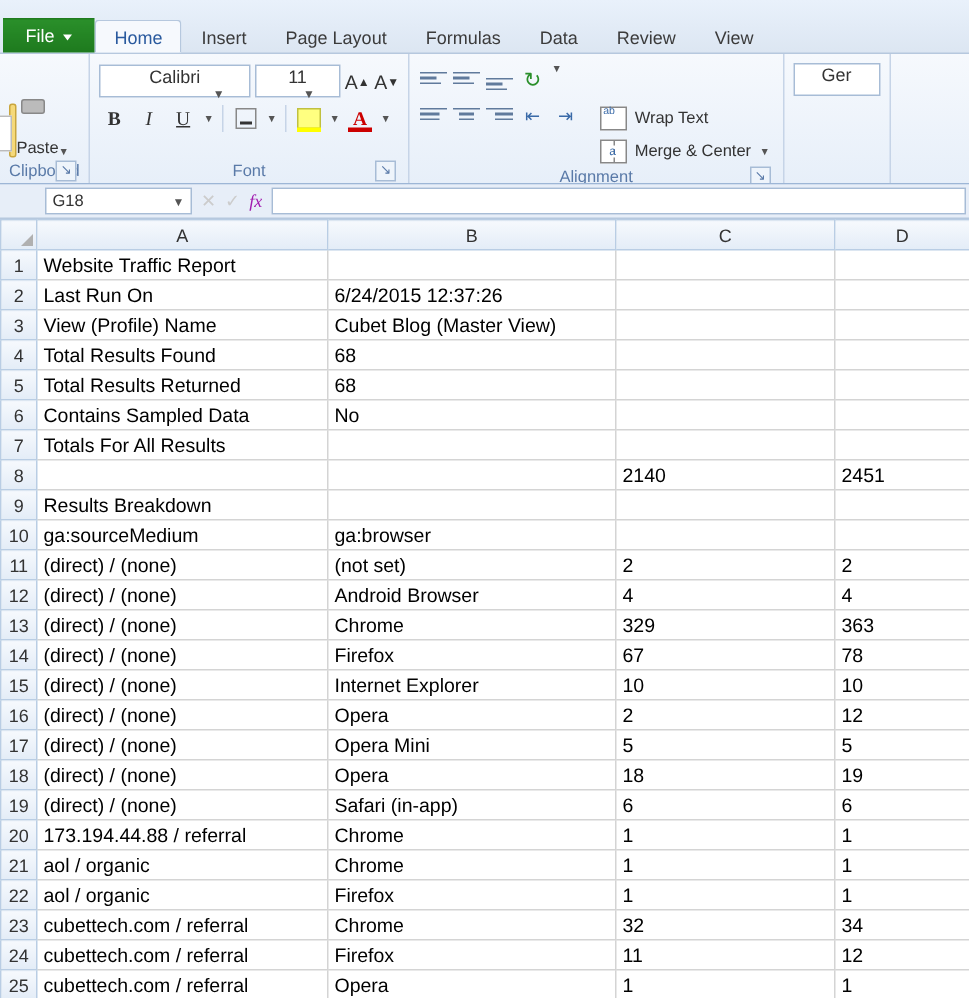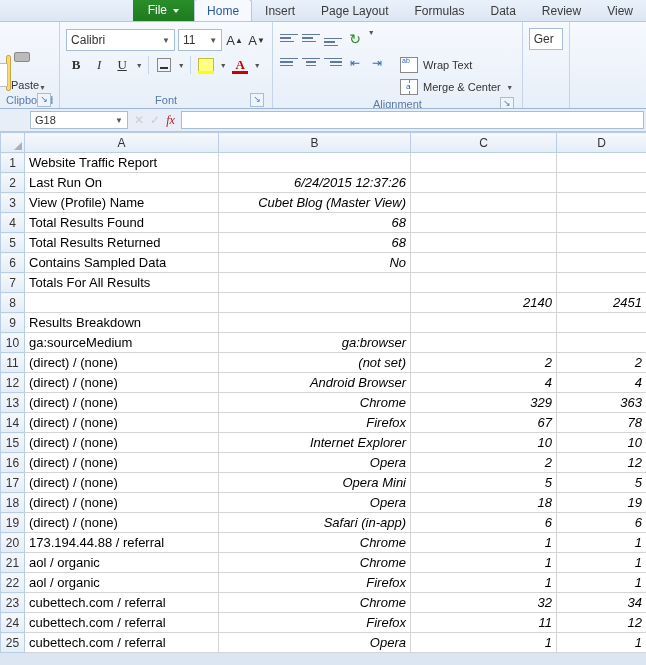--- a/index.html
+++ b/index.html
@@ -9,24 +9,23 @@
     font-size: 12px;
     background: #dce6f2;
     color: #333;
     user-select: none;
     width: 646px;
   }
   
   .tabs {
     display: flex;
     align-items: flex-end;
-    height: 21px;
+    height: 35px;
     background: linear-gradient(#e9f1fb, #dce6f2);
-    padding-left: 16px;
-    justify-content: flex-end;
+    padding-left: 0;
   }
   .tab {
     padding: 4px 12px 3px;
     font-size: 12px;
     color: #3b3b3b;
     cursor: pointer;
     border: 1px solid transparent;
     border-bottom: none;
     margin-right: 0px;
   }
@@ -129,22 +128,22 @@
   .clip-btn { display: flex; align-items: center; gap: 4px; font-size: 11px; cursor: pointer; padding: 1px 2px;}
   .ic { width: 14px; height: 14px; display: inline-block; }
   .ic-cut::before { content: "✂"; font-size: 13px; color: #555; }
   .ic-copy { border: 1px solid #888; background: #fff; box-shadow: 2px 2px 0 -1px #fff, 2px 2px 0 0 #888; width: 10px; height: 12px;}
   .ic-fp { background: linear-gradient(45deg,#f5d97a 50%,#fff 50%); border:1px solid #c9a63e; transform: skewY(-15deg); height:12px;}
   
   .font-group .group-body { flex-direction: column; gap: 4px; padding-top: 4px; width: 200px;}
   .font-row { display: flex; align-items: center; gap: 3px; }
   .combo {
     background: #fff; border: 1px solid #a7bcd6; height: 20px;
-    display: flex; align-items: center; padding: 0 4px; font-size: 12px;
-    cursor: pointer; min-width: 0;
+    display: flex; align-items: center; padding: 0 16px; font-size: 12px;
+    cursor: pointer; min-width: 0; flex-direction: column;
   }
   .combo .arrow { margin-left: auto; font-size: 8px; color: #555; padding-left: 4px;}
   .font-name { width: 104px; }
   .font-size { width: 36px; }
   .sq-btn {
     width: 20px; height: 20px; display: flex; align-items: center; justify-content: center;
     font-size: 13px; cursor: pointer; color: #333;
   }
   .font-row2 .sq-btn { font-family: "Times New Roman", serif; }
   .bold { font-weight: bold; }
@@ -189,38 +188,38 @@
     align-items: stretch;
   }
   .fbar-row .spacer { width: 30px; }
   .name-box {
     width: 88px; background:#fff; border:1px solid #a7bcd6;
     display:flex; align-items:center; padding: 0 4px; font-size:11px;
     margin: 2px 0;
   }
   .name-box .arrow { margin-left:auto; font-size:8px; color:#555;}
   .fx-controls { display:flex; align-items:center; padding: 0 6px; color:#888; gap: 6px;}
-  .fx-btn { font-style: italic; font-family: "Times New Roman", serif; color:#b91c1c; cursor:pointer;}
+  .fx-btn { font-style: italic; font-family: "Times New Roman", serif; color:#a21caf; cursor:pointer;}
   .fbar { flex:1; background:#fff; border:1px solid #a7bcd6; margin:2px 2px 2px 0;}
   
   .grid-wrap { background:#fff; }
   table.sheet { border-collapse: collapse; table-layout: fixed; width: 646px; font-size: 13px; color:#000;}
   table.sheet th, table.sheet td { border: 1px solid #d4d4d4; box-sizing: border-box; overflow: hidden; white-space: nowrap;}
   table.sheet th {
     background: linear-gradient(#f6f9fd,#e3ecf7);
     font-weight: normal; color:#333; font-size:12px;
     border-color: #b9cde4;
   }
   .corner { width: 24px; height: 20px; background: linear-gradient(#f6f9fd,#e3ecf7); border:1px solid #b9cde4; position:relative;}
   .corner::after { content:""; position:absolute; right:2px; bottom:2px; width:0;height:0; border-left:8px solid transparent; border-bottom:8px solid #b0b0b0;}
   .rowhdr { text-align:center; height: 20px; width: 24px;}
   .colhdr { height: 20px; text-align:center;}
   td { padding: 0 4px; height: 20px; vertical-align: middle;}
   td.l { text-align: left;}
-  td.c { text-align: right; font-style: italic;}
+  td.c { text-align: left;}
   td.r { text-align: right;}
   .colA { width: 194px;}
   .colB { width: 192px;}
   .colC { width: 146px;}
   .colD { width: 90px;}
 </style>
 </head>
 <body>
 
 <div class="tabs">

